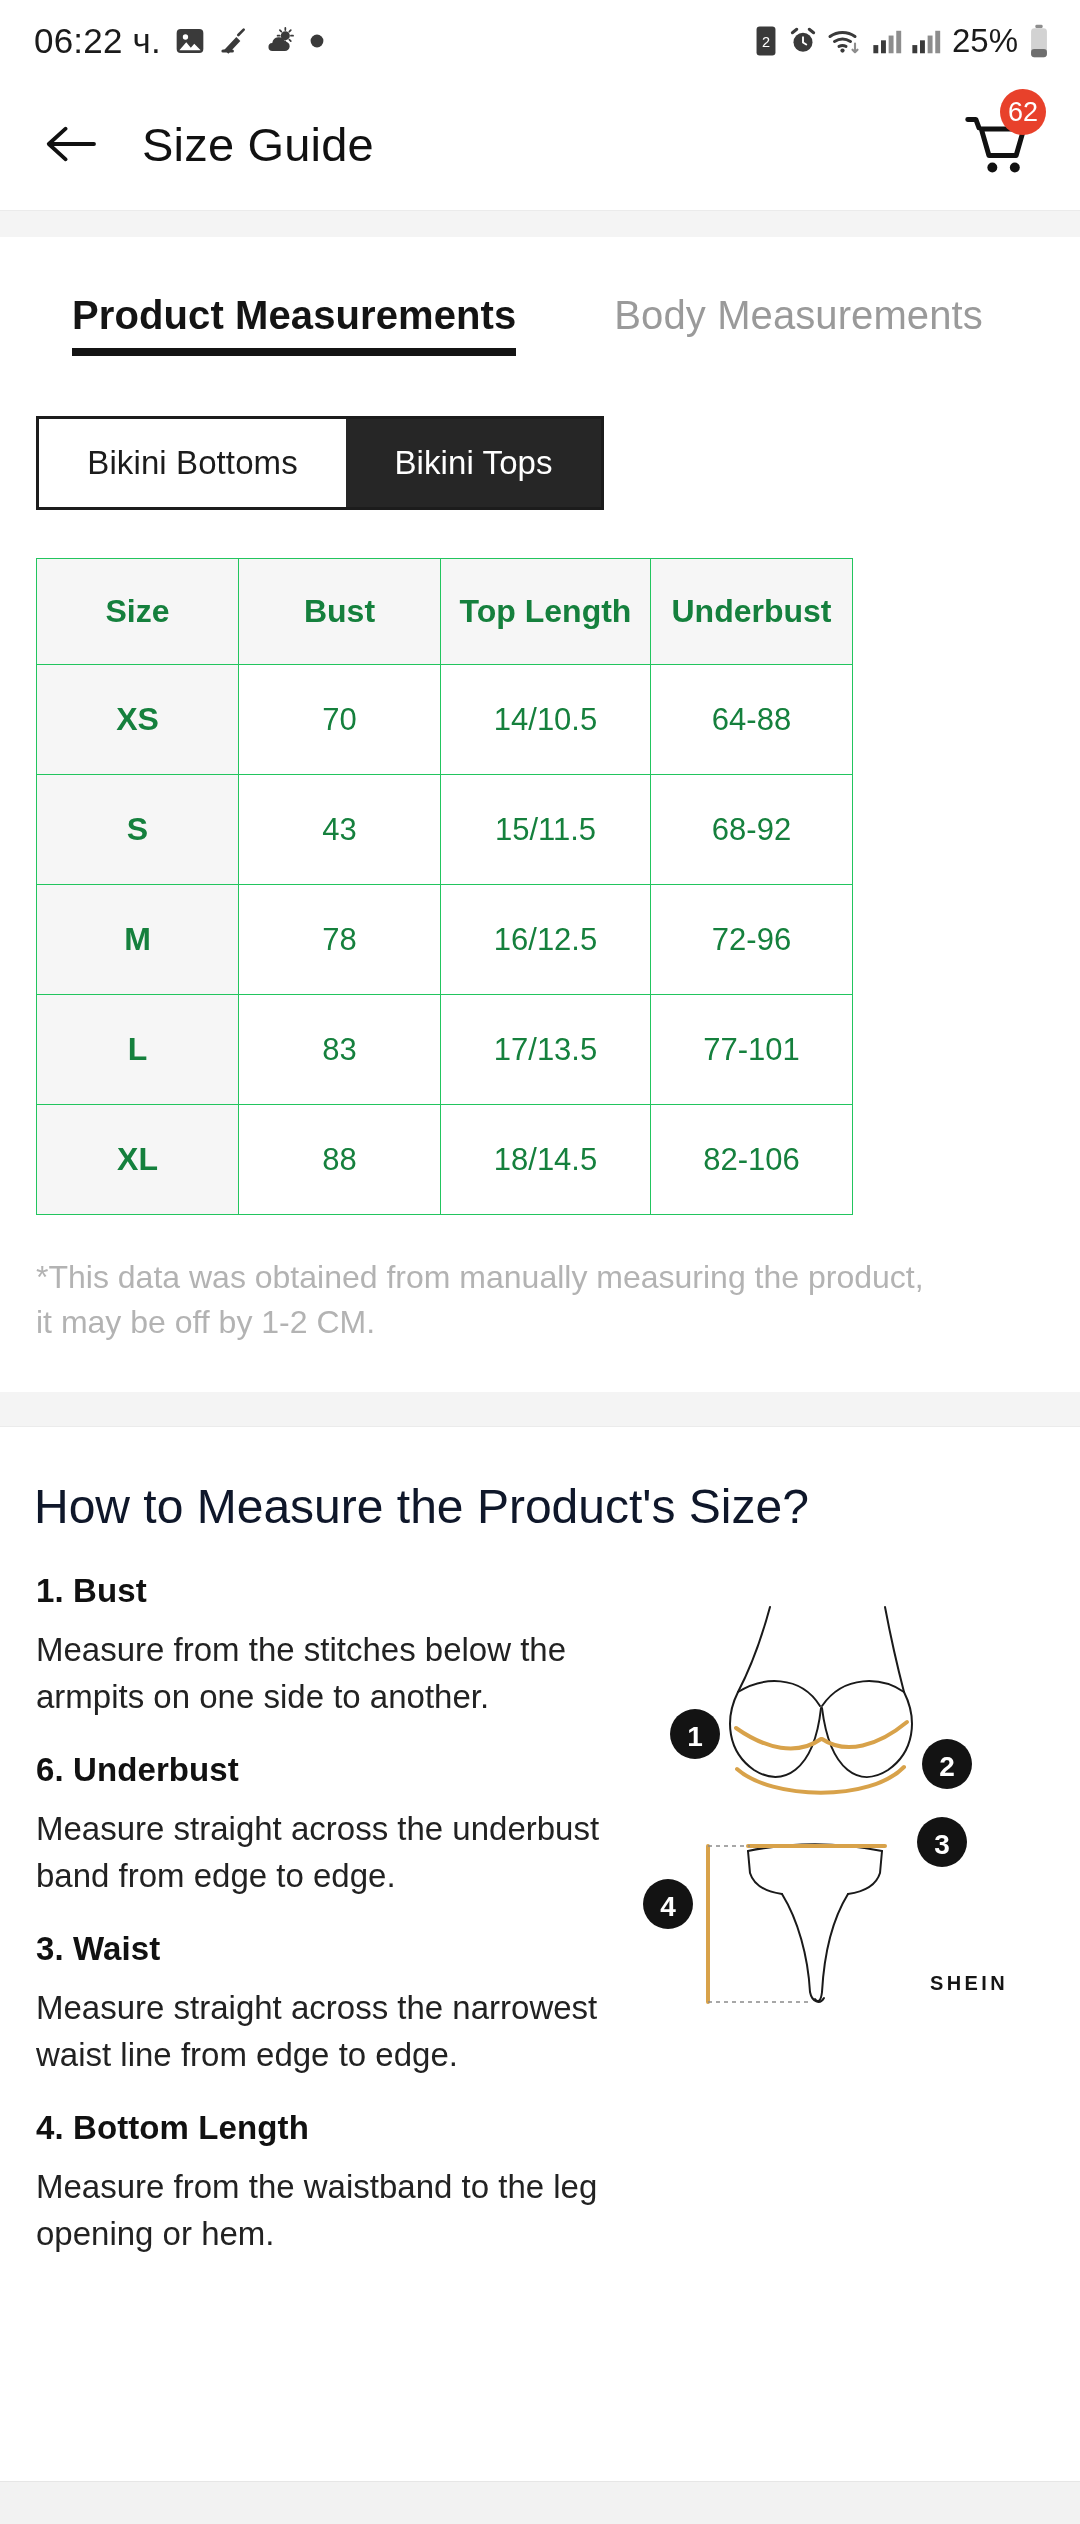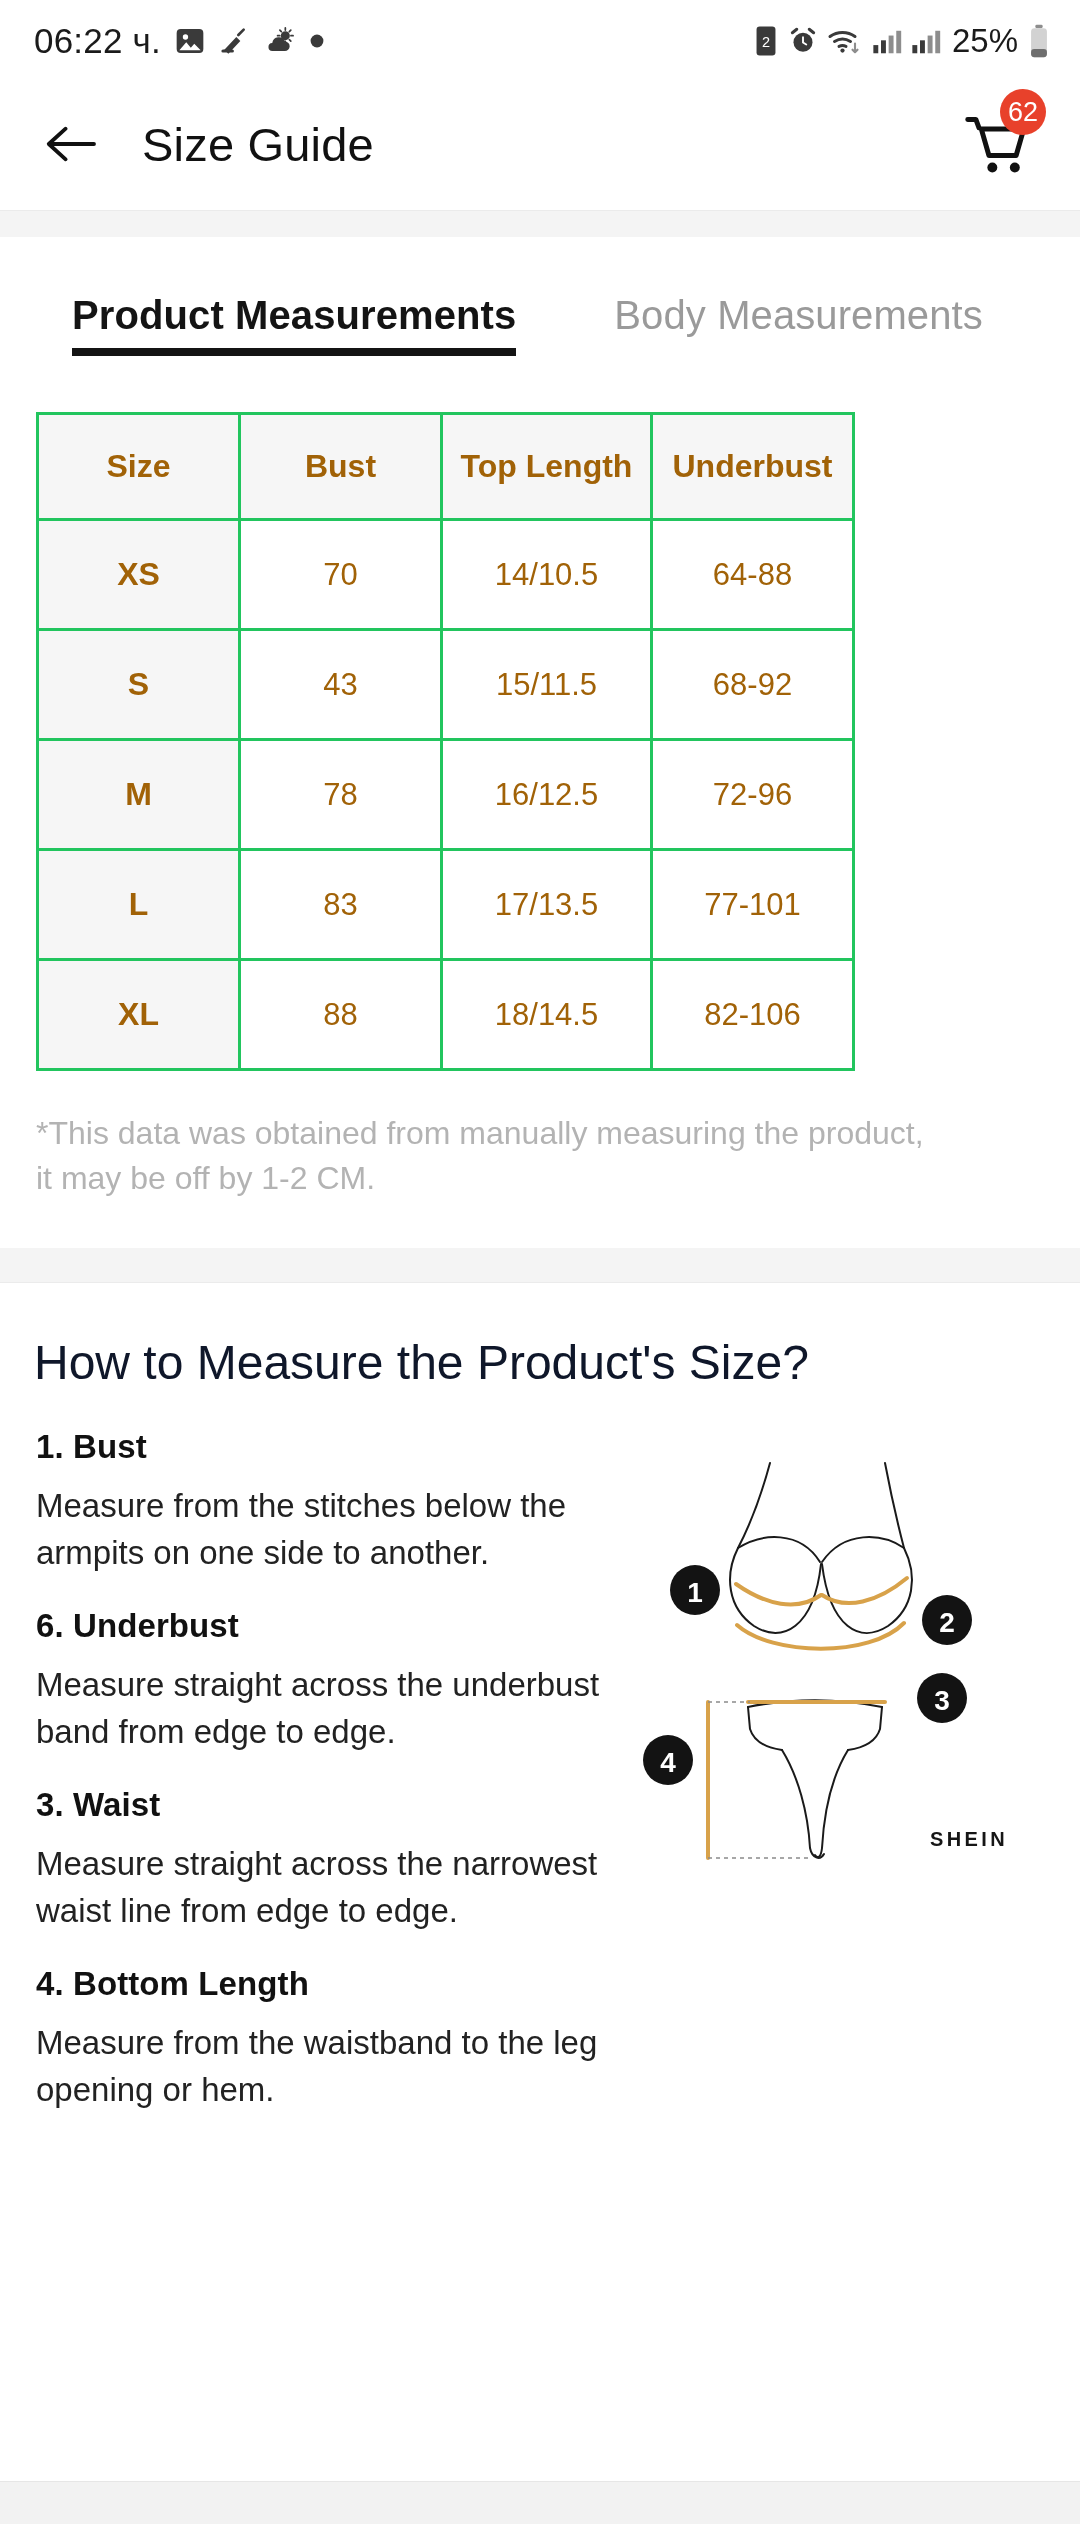--- a/index.html
+++ b/index.html
@@ -144,24 +144,24 @@
   .seg.on  { background: #262626; color: #ffffff; }
 
   
   .size-table {
     margin: 48px 36px 0 36px;
     border-collapse: collapse;
     width: 816px;
     table-layout: fixed;
   }
   .size-table th, .size-table td {
-    border: 3px solid #22c55e;
+    border: 1px solid #22c55e;
     text-align: center;
     font-size: 31px;
-    color: #a16207;
+    color: #15803d;
     height: 110px;
     vertical-align: middle;
   }
   .size-table thead th {
     background: #f6f6f6;
     font-weight: 700;
     font-size: 32px;
     height: 106px;
   }
   .size-table tbody td.sizecol {
@@ -338,20 +338,24 @@
   </div>
 
   <div class="hairline"></div>
   <div class="gap-band"></div>
 
   <div class="tabs">
     <div class="tab t0 active">Product Measurements</div>
     <div class="tab t1 inactive">Body Measurements</div>
   </div>
 
+  <div class="segmented">
+    <div class="seg off">Bikini Bottoms</div>
+    <div class="seg on">Bikini Tops</div>
+  </div>
 
   <table class="size-table">
     <colgroup>
         <col class="c0">
         <col class="c1">
         <col class="c2">
         <col class="c3">
       </colgroup>
     <thead>
       <tr>

